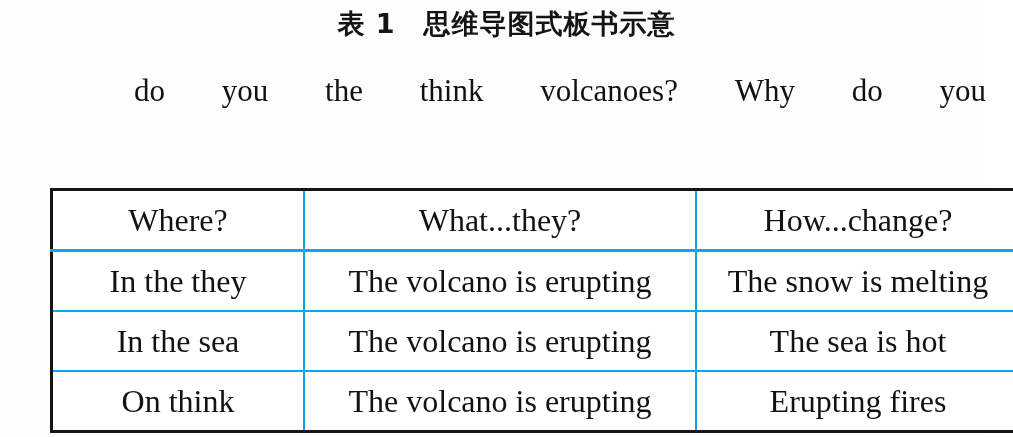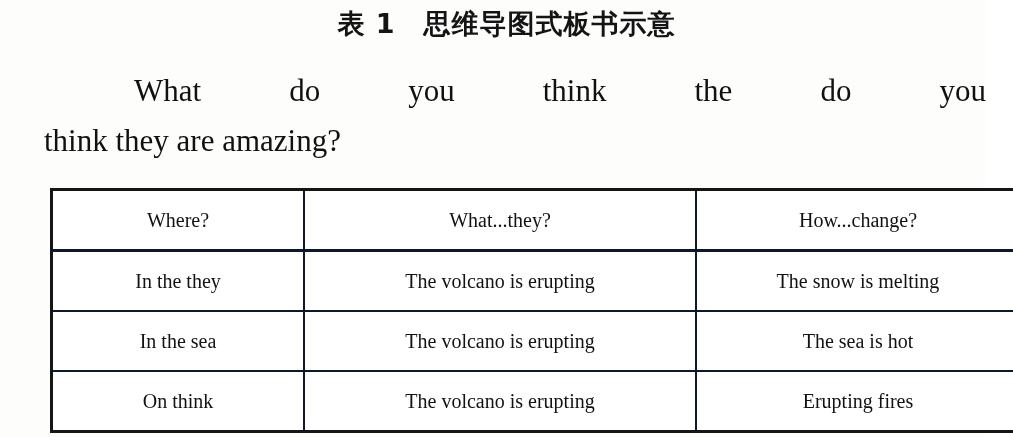--- a/index.html
+++ b/index.html
@@ -70,26 +70,26 @@
     position: absolute;
     left: 50px;
     top: 188px;
     width: 930px;
     border-collapse: collapse;
     border: 3px solid #151515;
     background: #ffffff;
     table-layout: fixed;
   }
   .board-table td {
-    border: 2px solid #0f172a;
+    border: 2px solid #0ea5e9;
     height: 58px;
     text-align: center;
     vertical-align: middle;
     font-family: "Liberation Serif", "DejaVu Serif", serif;
-    font-size: 20px;
+    font-size: 32px;
     color: #121212;
     padding: 0 6px;
     white-space: nowrap;
     overflow: hidden;
   }
   .col-where   { width: 238px; }
   .col-what    { width: 378px; }
   .col-how     { width: 310px; }
 
   .board-table tr.header-row td {
@@ -98,29 +98,29 @@
 </style>
 </head>
 <body>
 
 <div class="page">
 
   <div class="caption">表 1　思维导图式板书示意</div>
 
   <div class="question-block">
     <div class="question-line l1">
-      <span>What</span>
       <span>do</span>
       <span>you</span>
+      <span>the</span>
       <span>think</span>
-      <span>the</span>
+      <span>volcanoes?</span>
+      <span>Why</span>
       <span>do</span>
       <span>you</span>
     </div>
-    <div class="question-line l2">think they are amazing?</div>
   </div>
 
   <table class="board-table">
     <tbody>
       <tr class="header-row">
         <td class="col-where">Where?</td>
         <td class="col-what">What...they?</td>
         <td class="col-how">How...change?</td>
       </tr>
       <tr>

